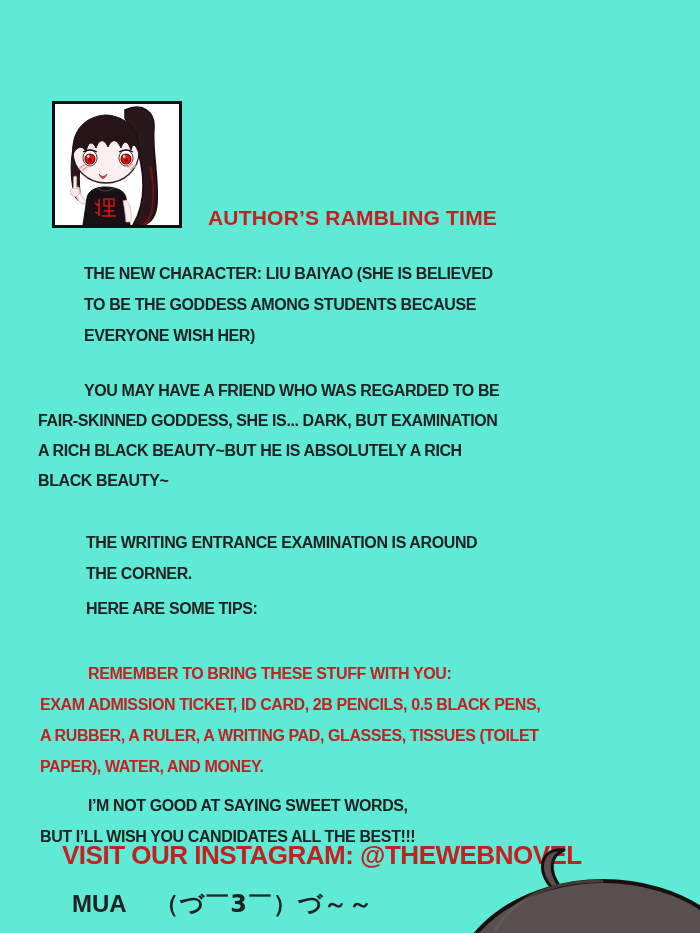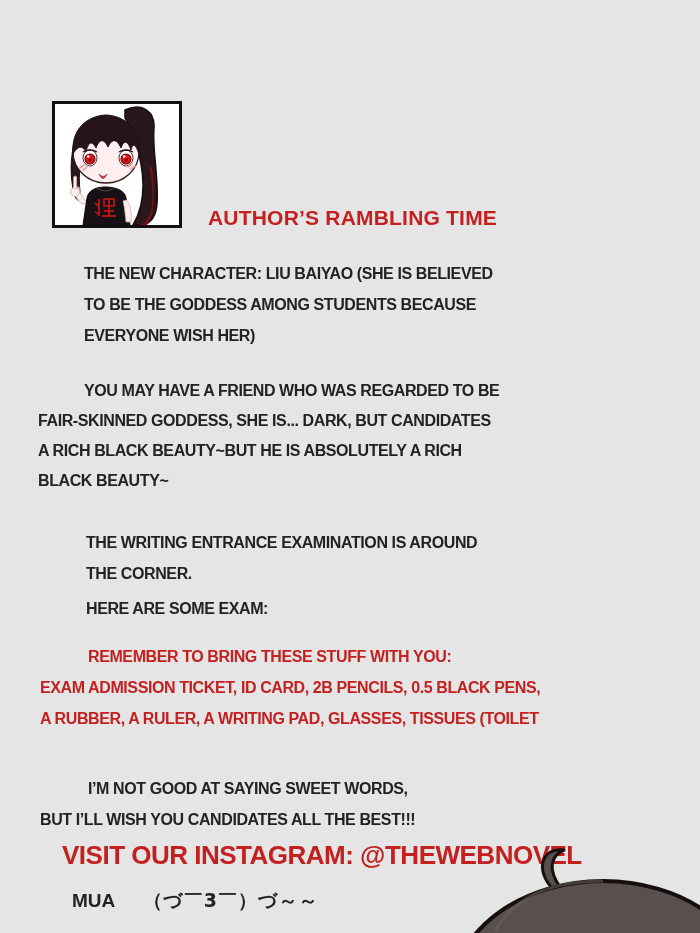--- a/index.html
+++ b/index.html
@@ -1,32 +1,32 @@
 <!DOCTYPE html>
 <html><head>
 <meta charset="utf-8">
 <style>
   html,body{margin:0;padding:0;background:#ffffff;}
-  .page{position:relative;width:700px;height:933px;background:#e5e5e5;overflow:hidden;
+  .page{position:relative;width:700px;height:933px;background:#5eead4;overflow:hidden;
         font-family:"Liberation Sans","DejaVu Sans",sans-serif;color:#222222;}
   .comic{font-weight:700;font-size:16px;letter-spacing:-0.4px;color:#222222;}
   .para{position:absolute;}
   .ln{white-space:nowrap;display:block;}
   .lh31 .ln{line-height:31px;height:31px;}
   .lh30 .ln{line-height:30px;height:30px;}
   .indent46{padding-left:46px;margin-top:12px;}
-  .indent48{padding-left:48px;}
+  .indent48{padding-left:48px;margin-top:17px;}
   .red{color:#c42020;}
   .avatar-frame{position:absolute;left:52px;top:101px;width:124px;height:121px;
                 border:3px solid #101010;background:#ffffff;}
   .title-line{position:absolute;left:208px;top:206px;font-size:21px;font-weight:700;
               letter-spacing:0.2px;white-space:nowrap;}
   .instagram-line{position:absolute;left:62px;top:840px;font-size:26px;font-weight:700;
                   letter-spacing:-0.5px;white-space:nowrap;}
-  .sign-off{position:absolute;left:72px;top:888px;font-size:19px;font-weight:700;
+  .sign-off{position:absolute;left:72px;top:888px;font-size:24px;font-weight:700;
             white-space:nowrap;color:#222222;}
   .sign-off .kaomoji{margin-left:28px;font-family:"DejaVu Sans","Liberation Sans",sans-serif;
                      font-weight:700;letter-spacing:1px;}
   .corner-head{position:absolute;right:0;bottom:0;width:235px;height:90px;}
 </style>
 </head>
 <body>
 
 <div class="page">
 
@@ -94,38 +94,39 @@
   <div class="title-line red">AUTHOR’S RAMBLING TIME</div>
 
   <div class="para comic lh31" style="left:84px;top:258px;">
     <span class="ln">THE NEW CHARACTER: LIU BAIYAO (SHE IS BELIEVED</span>
     <span class="ln">TO BE THE GODDESS AMONG STUDENTS BECAUSE</span>
     <span class="ln">EVERYONE WISH HER)</span>
   </div>
 
   <div class="para comic lh30" style="left:38px;top:364px;">
     <span class="ln indent46">YOU MAY HAVE A FRIEND WHO WAS REGARDED TO BE</span>
-    <span class="ln">FAIR-SKINNED GODDESS, SHE IS... DARK, BUT CANDIDATES</span>
+    <span class="ln">FAIR-SKINNED GODDESS, SHE IS... DARK, BUT EXAMINATION</span>
     <span class="ln">A RICH BLACK BEAUTY~BUT HE IS ABSOLUTELY A RICH</span>
     <span class="ln">BLACK BEAUTY~</span>
   </div>
 
   <div class="para comic lh31" style="left:86px;top:527px;">
     <span class="ln">THE WRITING ENTRANCE EXAMINATION IS AROUND</span>
     <span class="ln">THE CORNER.</span>
   </div>
 
   <div class="para comic" style="left:86px;top:600px;">
-    <span class="ln">HERE ARE SOME EXAM:</span>
+    <span class="ln">HERE ARE SOME TIPS:</span>
   </div>
 
   <div class="para comic lh31 red" style="left:40px;top:641px;">
     <span class="ln indent48">REMEMBER TO BRING THESE STUFF WITH YOU:</span>
     <span class="ln">EXAM ADMISSION TICKET, ID CARD, 2B PENCILS, 0.5 BLACK PENS,</span>
     <span class="ln">A RUBBER, A RULER, A WRITING PAD, GLASSES, TISSUES (TOILET</span>
+    <span class="ln">PAPER), WATER, AND MONEY.</span>
   </div>
 
   <div class="para comic lh31" style="left:40px;top:773px;">
     <span class="ln indent48">I’M NOT GOOD AT SAYING SWEET WORDS,</span>
     <span class="ln">BUT I’LL WISH YOU CANDIDATES ALL THE BEST!!!</span>
   </div>
 
   <div class="instagram-line red">VISIT OUR INSTAGRAM: @THEWEBNOVEL</div>
 
   <div class="sign-off">

